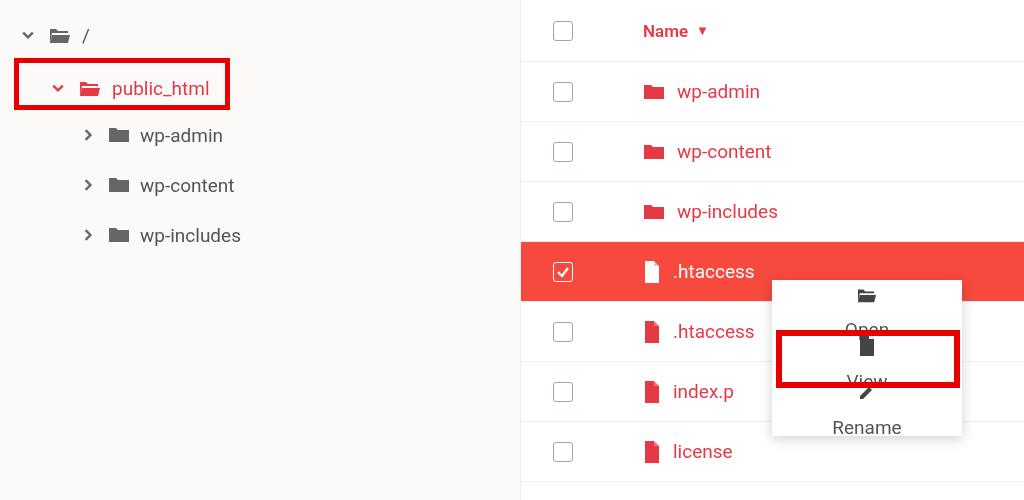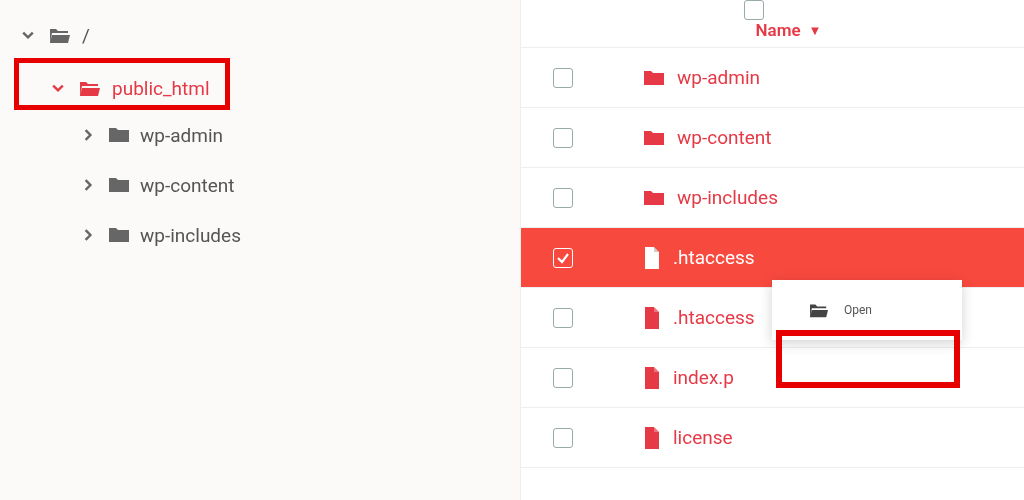--- a/index.html
+++ b/index.html
@@ -56,21 +56,21 @@
   }
 
   
   .header-row, .item-row {
     display: flex;
     align-items: center;
     height: 60px;
     border-bottom: 1px solid #eee;
     padding-left: 32px;
   }
-  .header-row { height: 48px; flex-direction: column; }
+  .header-row { height: 62px; }
   .chk {
     width: 20px; height: 20px;
     border: 1.5px solid #9aa; border-radius: 3px;
     margin-right: 70px;
     display: flex; align-items: center; justify-content: center;
     background: #fff;
   }
   .item-row.selected { background: #f8493e; color: #fff; }
   .item-row.selected .chk { border-color: #fff; background: #f8493e; }
   .item-row.selected .chk svg { stroke: #fff; }
@@ -88,23 +88,24 @@
     width: 190px;
     background: #fff;
     box-shadow: 0 3px 12px rgba(0,0,0,.18);
     padding: 6px 0;
   }
   .ctx-item {
     height: 48px;
     display: flex; align-items: center;
     gap: 14px;
     padding: 0 36px;
-    font-size: 12px;
+    font-size: 19px;
     color: #555;
     cursor: pointer;
+    flex-direction: column;
   }
   .ctx-item .ci { color: #444; }
 
   .highlight-box-2 {
     position: absolute;
     right: 64px; top: 330px;
     width: 184px; height: 58px;
     border: 6px solid #e60000;
     pointer-events: none;
   }
@@ -280,16 +281,33 @@
 
 <div class="ctx">
   <div class="ctx-item">
     <span class="ci">
       <svg width="22" height="18" viewBox="0 0 24 20">
           <path fill="currentColor" d="M2 4h6l2 2h10v2H4l-2 10V4zm2 6h18l-2 8H2z"></path>
         </svg>
     </span>
     <span>Open</span>
   </div>
+  <div class="ctx-item">
+    <span class="ci">
+      <svg width="18" height="22" viewBox="0 0 18 22">
+          <path fill="currentColor" d="M2 0h9l5 5v17H2z"></path>
+          <path fill="#fff" d="M11 0v5h5z"></path>
+        </svg>
+    </span>
+    <span>View</span>
+  </div>
+  <div class="ctx-item">
+    <span class="ci">
+      <svg width="20" height="20" viewBox="0 0 20 20">
+          <path fill="currentColor" d="M3 14l9-9 3 3-9 9H3v-3zm11-11l2-2 3 3-2 2-3-3z"></path>
+        </svg>
+    </span>
+    <span>Rename</span>
+  </div>
 </div>
 
 <div class="highlight-box-1"></div>
 <div class="highlight-box-2"></div>
 
 </body></html>

